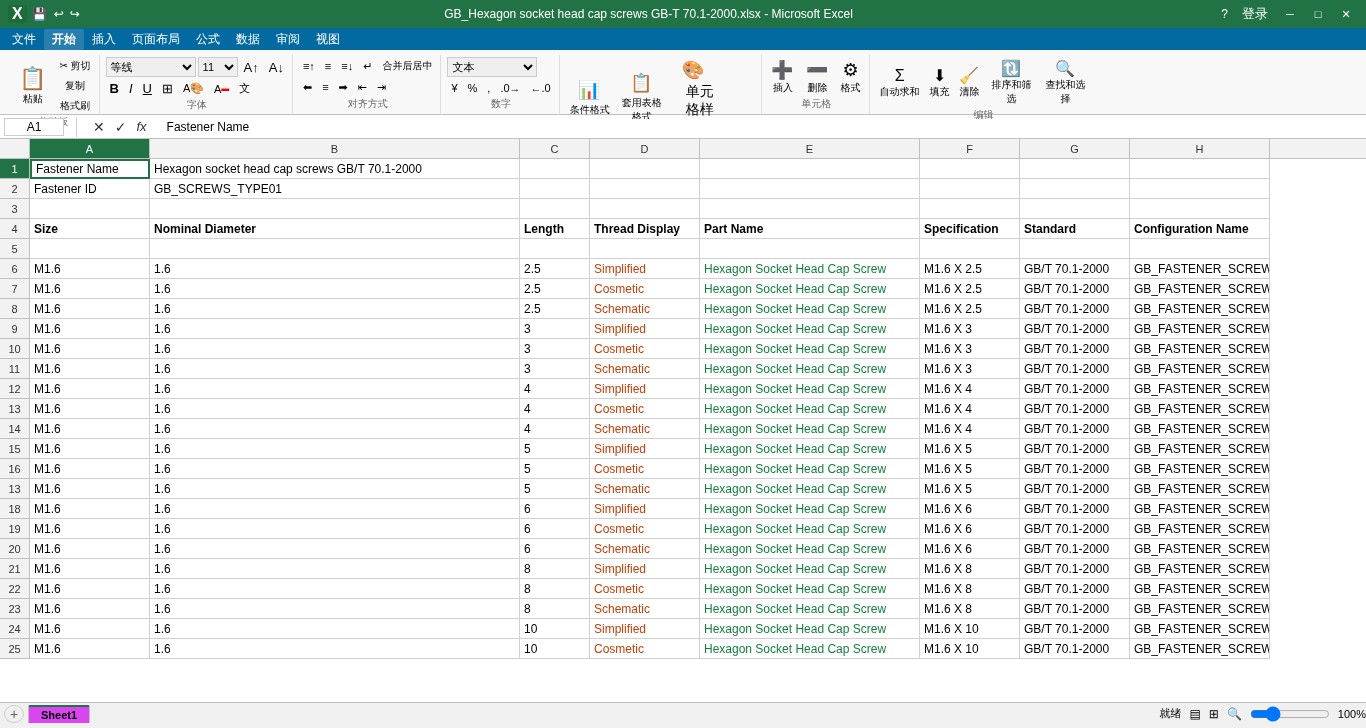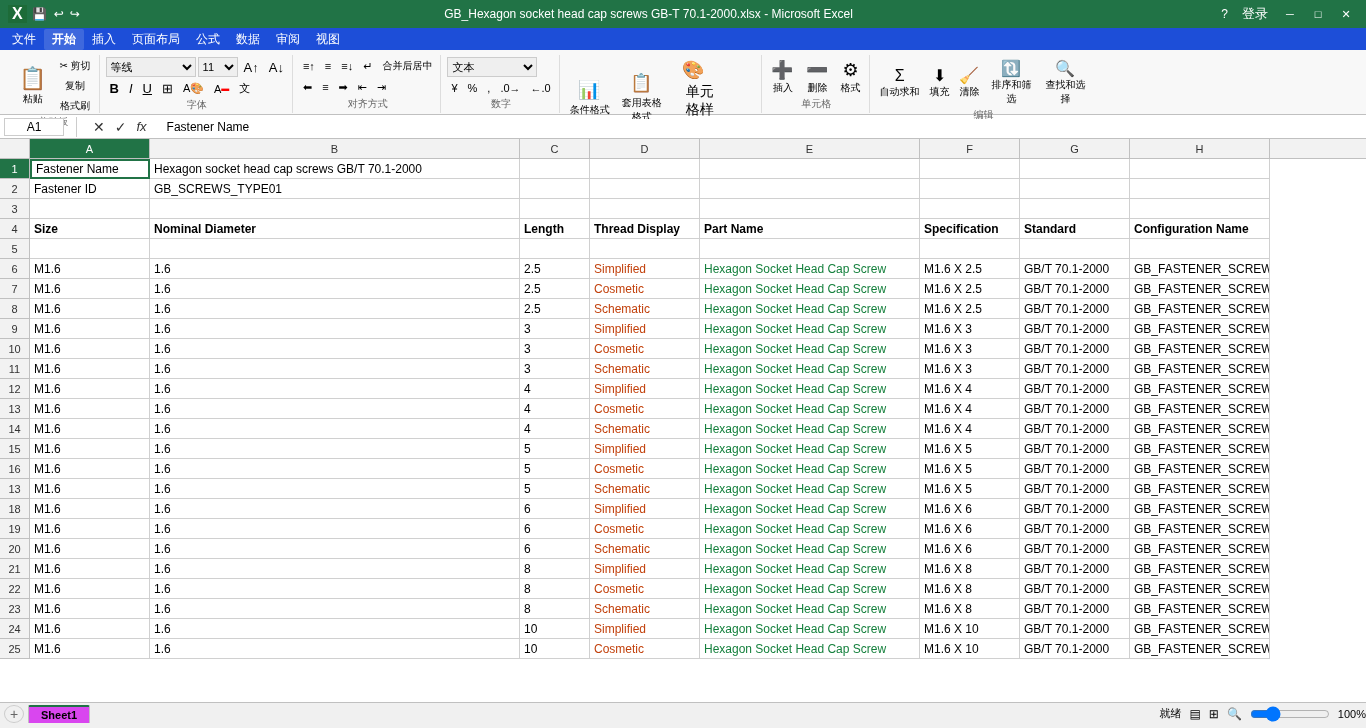--- a/index.html
+++ b/index.html
@@ -16,21 +16,21 @@
       padding: 0 8px;
       user-select: none;
     }
     #title-bar .left { display: flex; align-items: center; gap: 6px; }
     #title-bar .title { flex: 1; text-align: center; font-size: 12px; color: white; }
     #title-bar .right { display: flex; gap: 2px; }
     .title-btn { width: 24px; height: 20px; display: flex; align-items: center; justify-content: center; cursor: pointer; font-size: 11px; color: white; }
 
     
     #menu-bar {
-      background: #1d4ed8;
+      background: #0369a1;
       height: 22px;
       display: flex;
       align-items: center;
       padding: 0 4px;
     }
     .menu-item {
       color: white;
       padding: 2px 8px;
       cursor: pointer;
       font-size: 12px;

